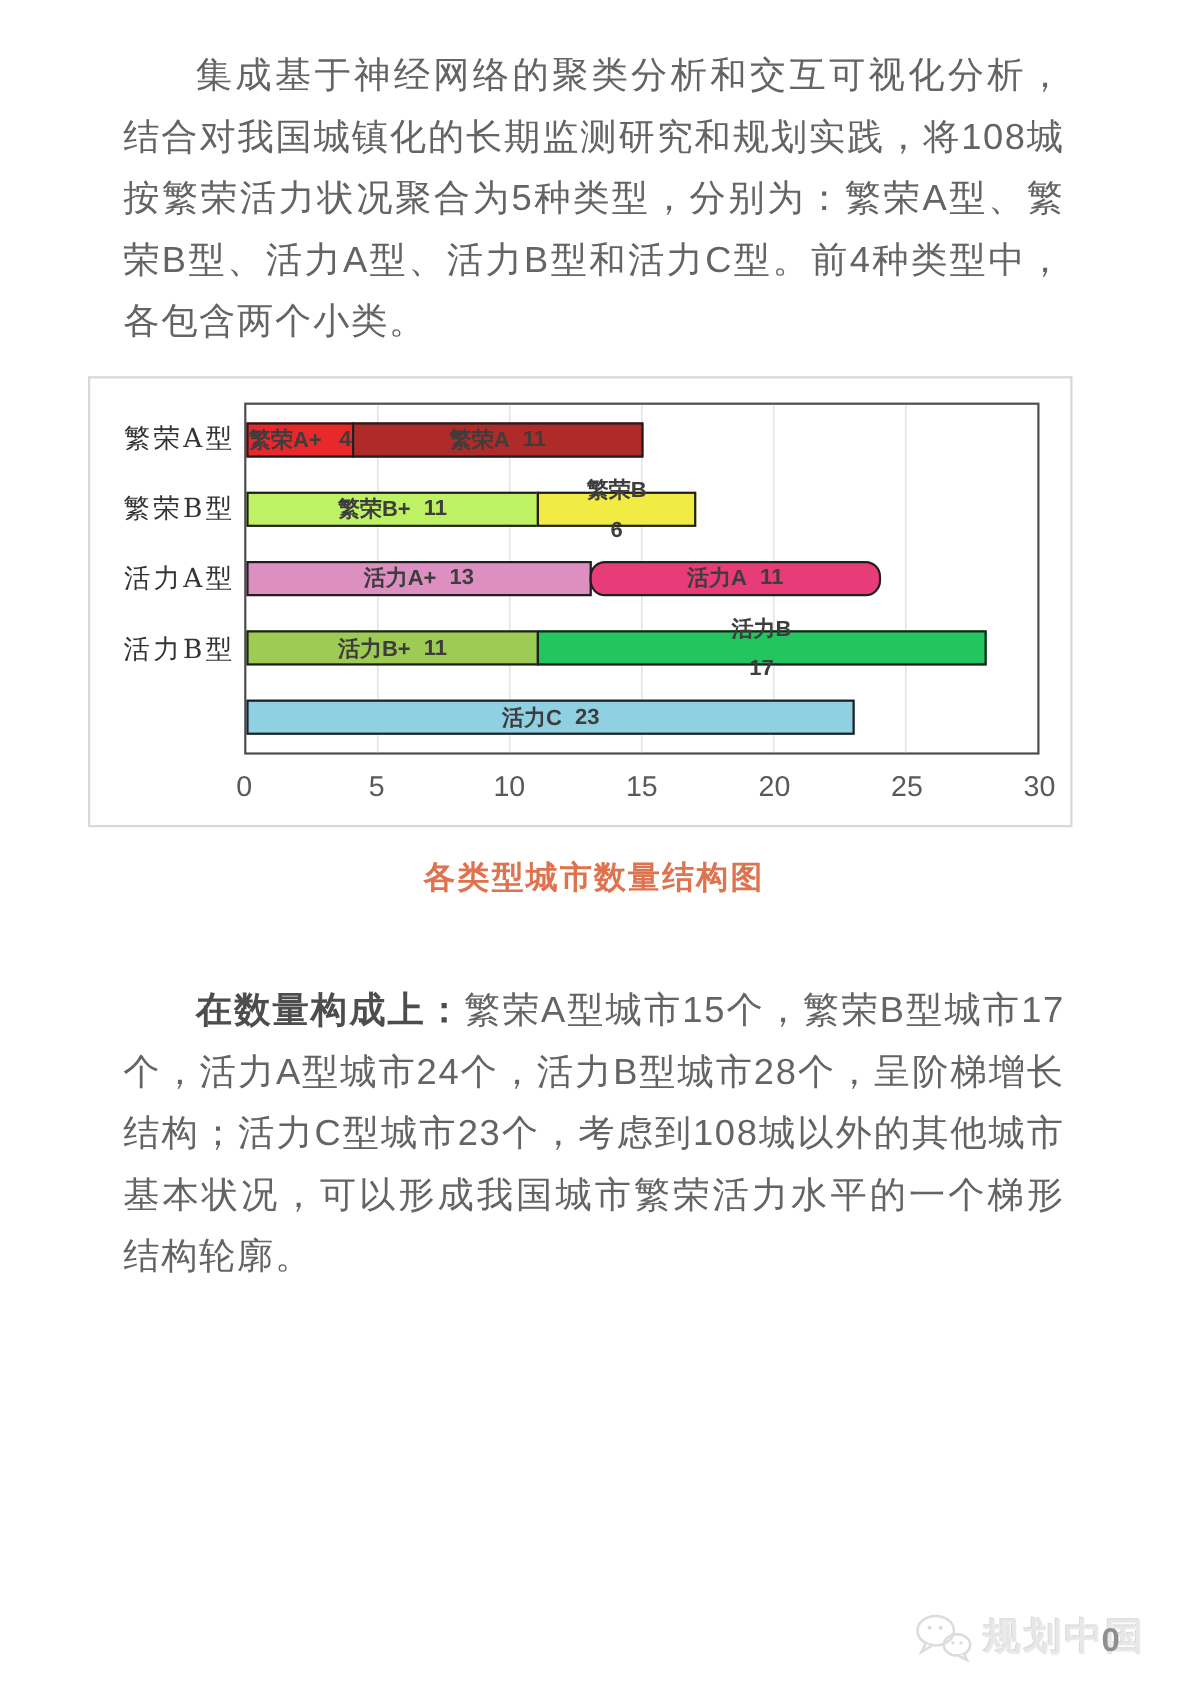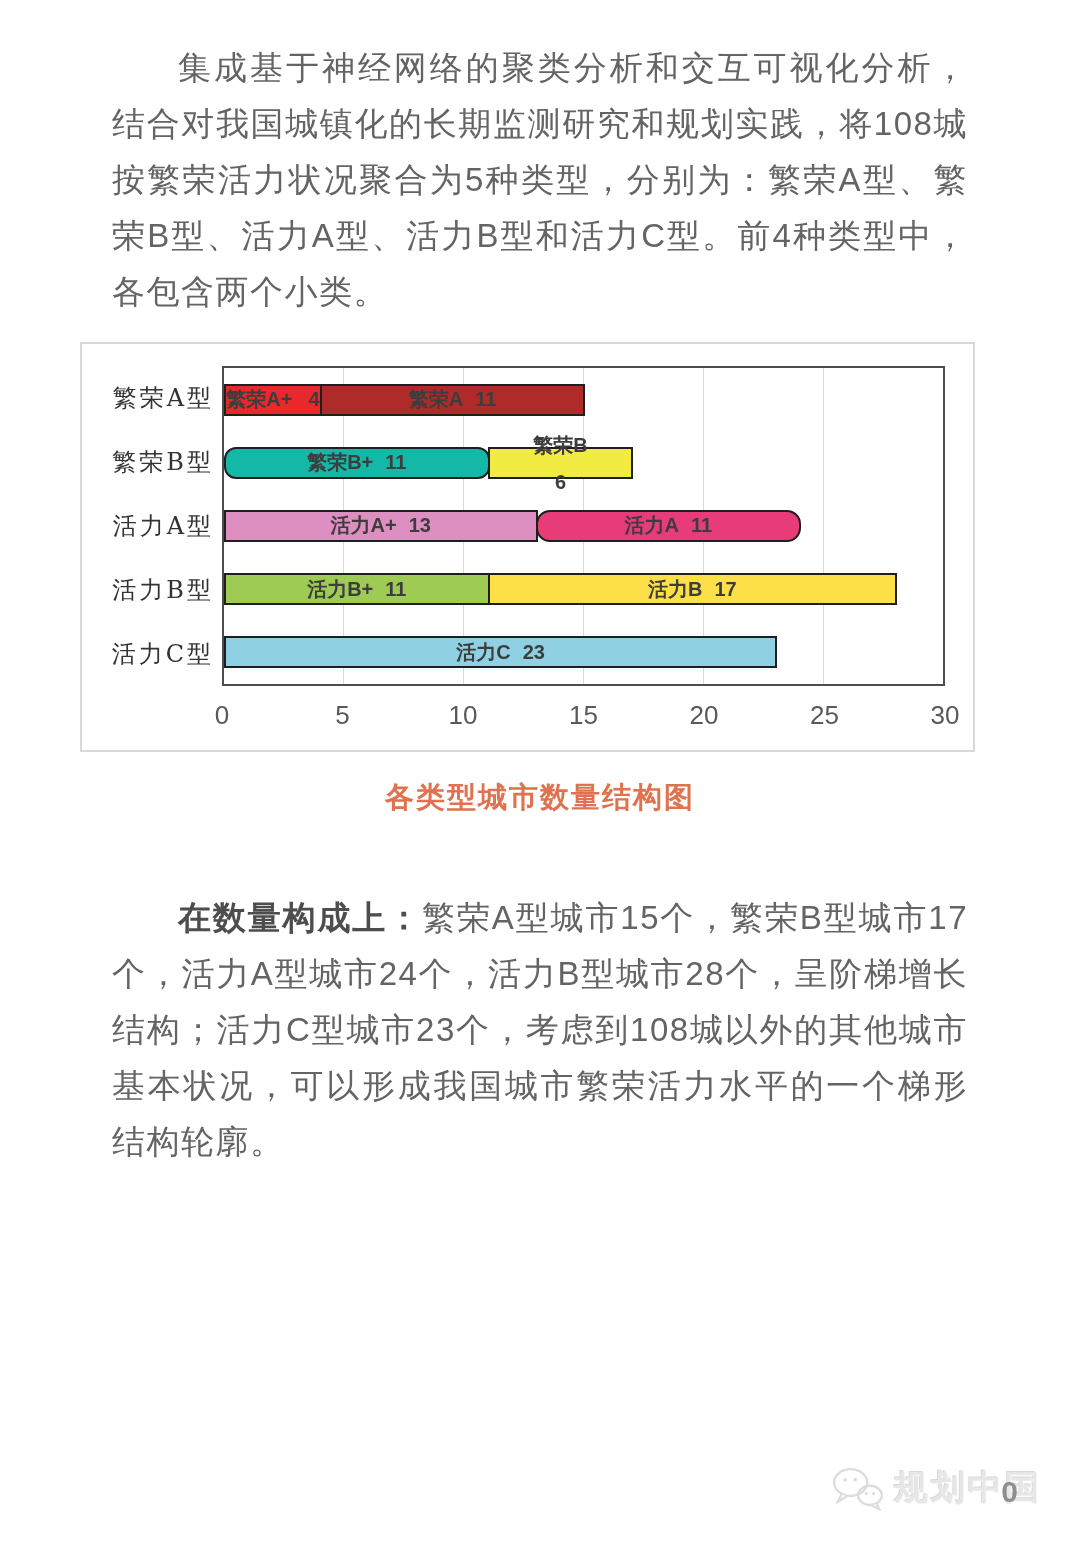--- a/index.html
+++ b/index.html
@@ -87,40 +87,39 @@
 
 
     <p class="body-para indent">集成基于神经网络的聚类分析和交互可视化分析，结合对我国城镇化的长期监测研究和规划实践，将108城按繁荣活力状况聚合为5种类型，分别为：繁荣A型、繁荣B型、活力A型、活力B型和活力C型。前4种类型中，各包含两个小类。</p>
 
     <div class="chart-card">
       <div class="y-labels">
           <div class="y-label" style="top: 0%; height: 20%;">繁荣A型</div>
           <div class="y-label" style="top: 40%; height: 20%;">活力A型</div>
           <div class="y-label" style="top: 20%; height: 20%;">繁荣B型</div>
           <div class="y-label" style="top: 60%; height: 20%;">活力B型</div>
-          <div class="y-label" style="top: 80%; height: 20%;">活力C型</div>
         </div>
       <div class="plot-area">
           <div class="gridline" style="left: calc(16.6667% - 0.5px); background: rgb(217, 217, 217);"></div>
           <div class="gridline" style="left: calc(33.3333% - 0.5px); background: rgb(217, 217, 217);"></div>
           <div class="gridline" style="left: calc(50% - 0.5px); background: rgb(217, 217, 217);"></div>
           <div class="gridline" style="left: calc(66.6667% - 0.5px); background: rgb(217, 217, 217);"></div>
           <div class="gridline" style="left: calc(83.3333% - 0.5px); background: rgb(217, 217, 217);"></div>
           <div class="bar-row" style="top: 0%; height: 20%;">
             <div class="bar-seg" style="width: calc(13.3333% + 2px); background: rgb(232, 40, 43); gap: 16px;">
               <span>繁荣A+</span>
               <span>4</span>
             </div>
             <div class="bar-seg" style="width: calc(36.6667% + 2px); background: rgb(175, 43, 41);">
               <span>繁荣A</span>
               <span>11</span>
             </div>
           </div>
           <div class="bar-row" style="top: 20%; height: 20%;">
-            <div class="bar-seg" style="width: calc(36.6667% + 2px); background: #14b8a6; border-radius: 12px;">
+            <div class="bar-seg" style="width: calc(36.6667% + 2px); background: #bef264;">
               <span>繁荣B+</span>
               <span>11</span>
             </div>
             <div class="bar-seg" style="width: calc(20% + 2px); background: rgb(242, 235, 67); flex-direction: column;">
               <span>繁荣B</span>
               <span>6</span>
             </div>
           </div>
           <div class="bar-row" style="top: 40%; height: 20%;">
             <div class="bar-seg" style="width: calc(43.3333% + 2px); background: rgb(220, 143, 192);">
@@ -130,21 +129,21 @@
             <div class="bar-seg" style="width: calc(36.6667% + 2px); background: rgb(231, 60, 120); border-radius: 14px;">
               <span>活力A</span>
               <span>11</span>
             </div>
           </div>
           <div class="bar-row" style="top: 60%; height: 20%;">
             <div class="bar-seg" style="width: calc(36.6667% + 2px); background: rgb(157, 203, 83);">
               <span>活力B+</span>
               <span>11</span>
             </div>
-            <div class="bar-seg" style="width: calc(56.6667% + 2px); background: #fde047;">
+            <div class="bar-seg" style="width: calc(56.6667% + 2px); background: #22c55e; flex-direction: column;">
               <span>活力B</span>
               <span>17</span>
             </div>
           </div>
           <div class="bar-row" style="top: 80%; height: 20%;">
             <div class="bar-seg" style="width: calc(76.6667% + 2px); background: rgb(143, 209, 227);">
               <span>活力C</span>
               <span>23</span>
             </div>
           </div>

